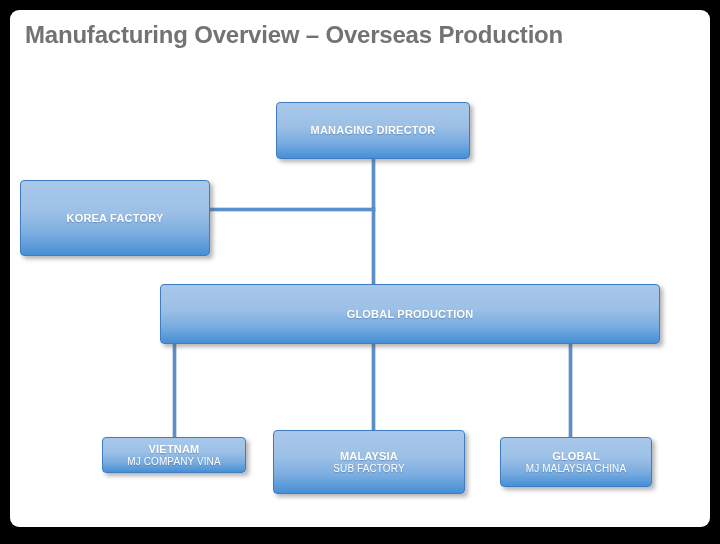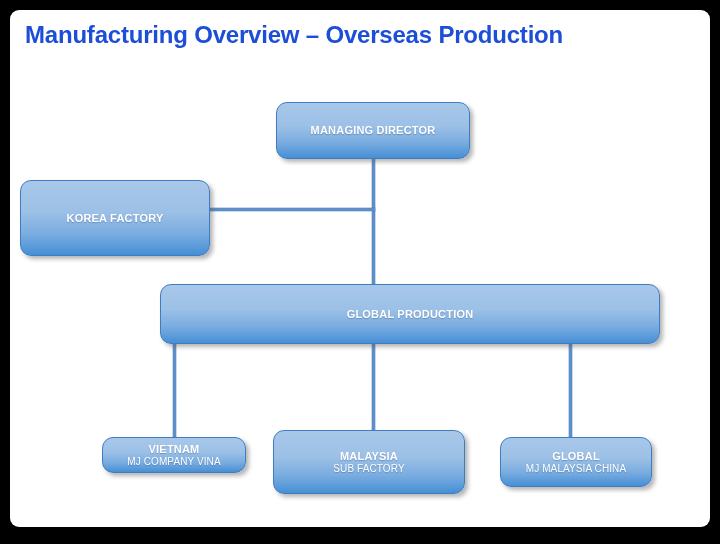--- a/index.html
+++ b/index.html
@@ -24,21 +24,21 @@
     border-radius: 9px;
     overflow: hidden;
   }
 
   #slide-title {
     position: absolute;
     left: 15px;
     top: 11px;
     font-size: 24px;
     font-weight: bold;
-    color: #1d4ed8;
+    color: #737373;
     letter-spacing: -0.2px;
     white-space: nowrap;
   }
 
   
   #org-chart {
     position: absolute;
     left: 0;
     top: 0;
     width: 700px;
@@ -50,21 +50,21 @@
     background: #5b8fcb;
     box-shadow: 0 0 0 0.5px rgba(70,115,170,0.55);
   }
   .connector.v { width: 3px; }
   .connector.h { height: 3px; }
 
   .node {
     position: absolute;
     box-sizing: border-box;
     border: 1px solid #3f7cc0;
-    border-radius: 11px;
+    border-radius: 4px;
     background: linear-gradient(to bottom, #a8c8ea 0%, #9cc0e6 42%, #79ace0 72%, #468fd5 100%);
     box-shadow: 3px 3px 4px rgba(90,90,90,0.45);
     display: flex;
     flex-direction: column;
     align-items: center;
     justify-content: center;
     color: #ffffff;
     text-align: center;
     line-height: 1.28;
   }

